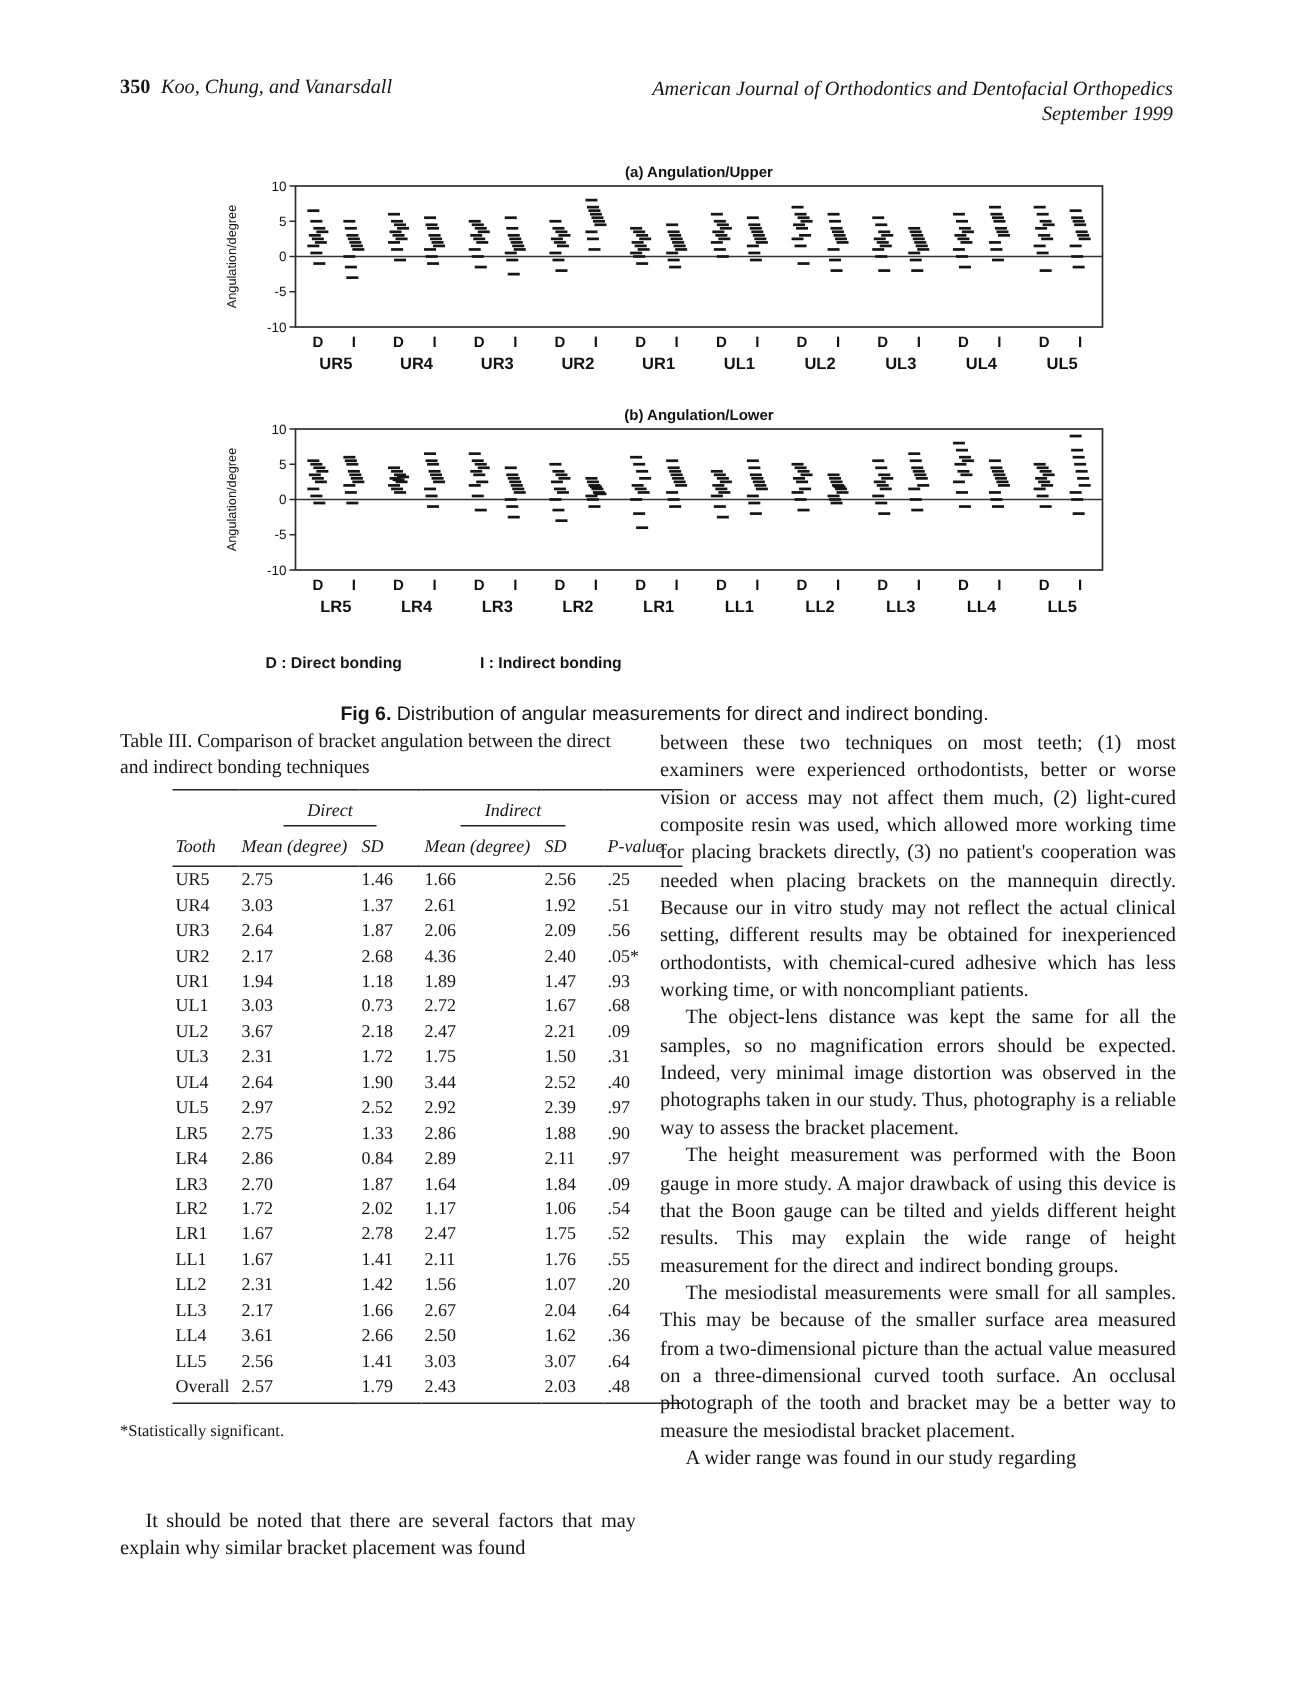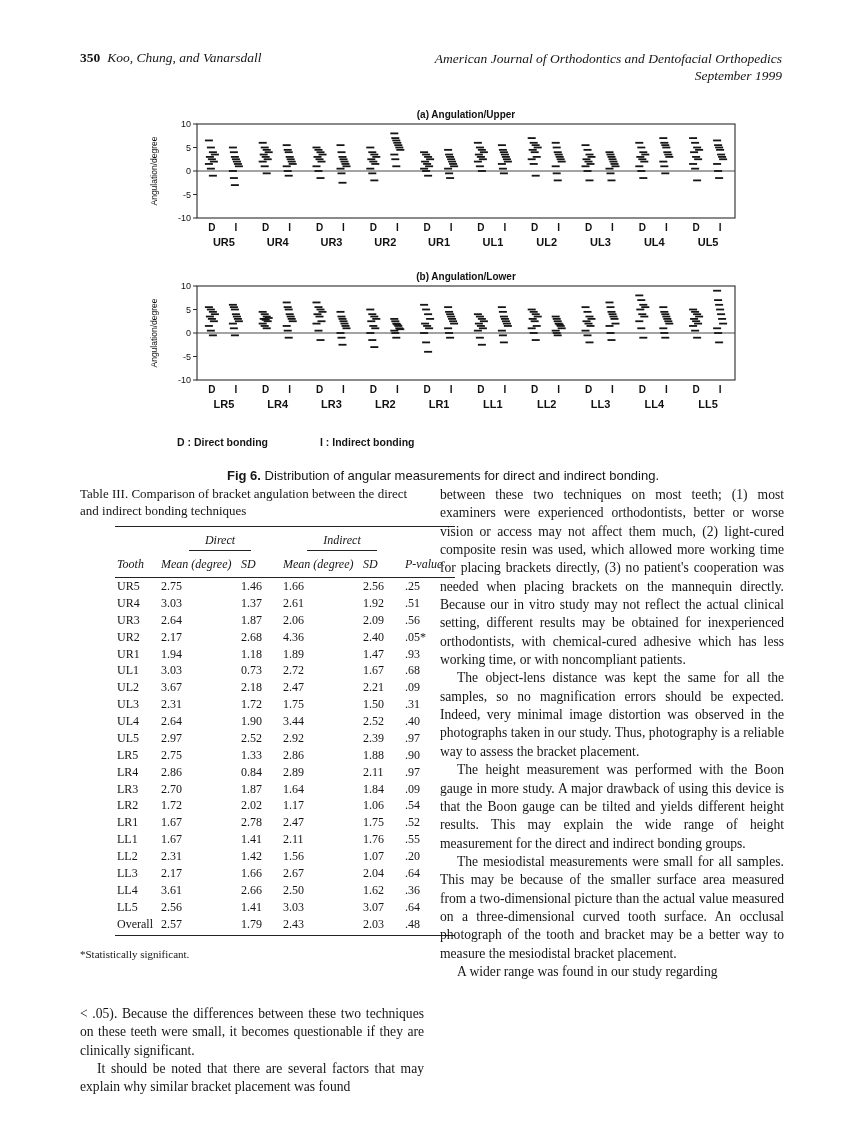--- a/index.html
+++ b/index.html
@@ -783,21 +783,20 @@
               <td>2.57</td>
               <td>1.79</td>
               <td>2.43</td>
               <td>2.03</td>
               <td>.48</td>
             </tr>
           </tbody>
         </table>
       <div class="footnote">*Statistically significant.</div>
       <div class="left-paras" id="left-paragraphs">
-          <p class="noindent">&lt; .05). Because the differences between these two techniques on these teeth were small, it becomes questionable if they are clinically significant.</p>
           <p>It should be noted that there are several factors that may explain why similar bracket placement was found</p>
         </div>
     </div>
     <div class="col" id="right-paragraphs">
         <p class="noindent">between these two techniques on most teeth; (1) most examiners were experienced orthodontists, better or worse vision or access may not affect them much, (2) light-cured composite resin was used, which allowed more working time for placing brackets directly, (3) no patient's cooperation was needed when placing brackets on the mannequin directly. Because our in vitro study may not reflect the actual clinical setting, different results may be obtained for inexperienced orthodontists, with chemical-cured adhesive which has less working time, or with noncompliant patients.</p>
         <p>The object-lens distance was kept the same for all the samples, so no magnification errors should be expected. Indeed, very minimal image distortion was observed in the photographs taken in our study. Thus, photography is a reliable way to assess the bracket placement.</p>
         <p>The height measurement was performed with the Boon gauge in more study. A major drawback of using this device is that the Boon gauge can be tilted and yields different height results. This may explain the wide range of height measurement for the direct and indirect bonding groups.</p>
         <p>The mesiodistal measurements were small for all samples. This may be because of the smaller surface area measured from a two-dimensional picture than the actual value measured on a three-dimensional curved tooth surface. An occlusal photograph of the tooth and bracket may be a better way to measure the mesiodistal bracket placement.</p>
         <p>A wider range was found in our study regarding</p>
       </div>

